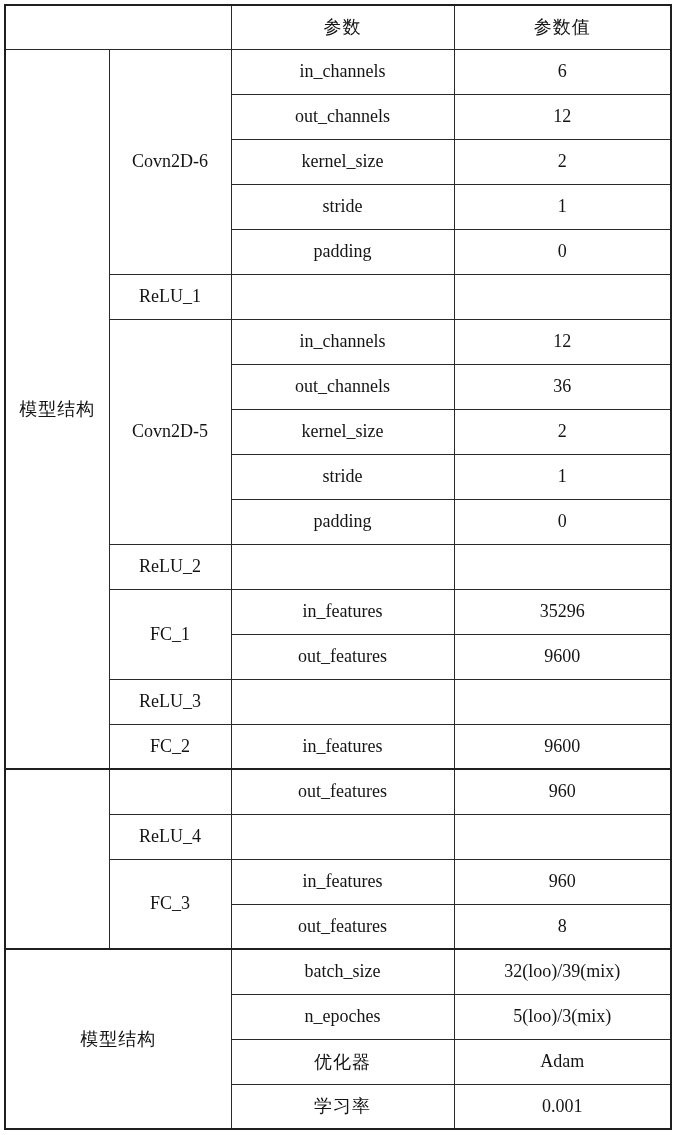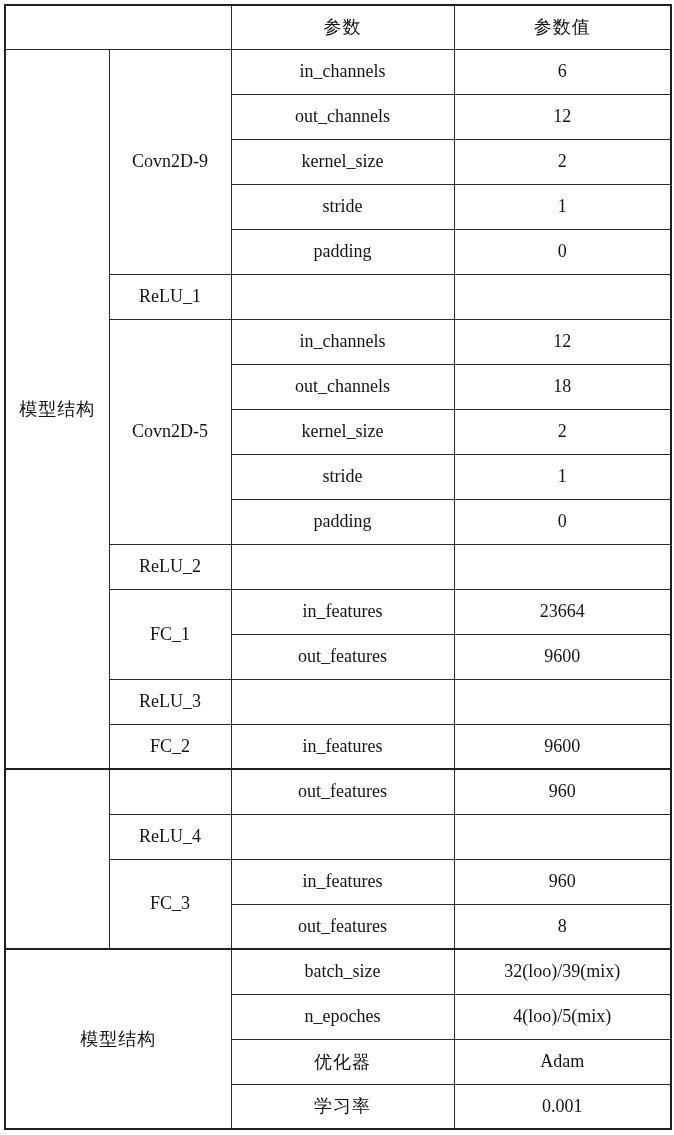--- a/index.html
+++ b/index.html
@@ -62,21 +62,21 @@
 
     <tbody>
         <tr class="header-row">
       <td colspan="2" class="diag"></td>
       <td class="cjk">参数</td>
       <td class="cjk">参数值</td>
     </tr>
 
     <tr class="row">
       <td rowspan="16" class="cjk">模型结构</td>
-      <td rowspan="5">Covn2D-9</td>
+      <td rowspan="5">Covn2D-6</td>
       <td>in_channels</td>
       <td>6</td>
     </tr>
     <tr class="row">
       <td>out_channels</td>
       <td>12</td>
     </tr>
     <tr class="row">
       <td>kernel_size</td>
       <td>2</td>
@@ -94,21 +94,21 @@
       <td class="diag"></td>
       <td class="diag"></td>
     </tr>
     <tr class="row">
       <td rowspan="5">Covn2D-5</td>
       <td>in_channels</td>
       <td>12</td>
     </tr>
     <tr class="row">
       <td>out_channels</td>
-      <td>18</td>
+      <td>36</td>
     </tr>
     <tr class="row">
       <td>kernel_size</td>
       <td>2</td>
     </tr>
     <tr class="row">
       <td>stride</td>
       <td>1</td>
     </tr>
     <tr class="row">
@@ -116,21 +116,21 @@
       <td>0</td>
     </tr>
     <tr class="row">
       <td>ReLU_2</td>
       <td class="diag"></td>
       <td class="diag"></td>
     </tr>
     <tr class="row">
       <td rowspan="2">FC_1</td>
       <td>in_features</td>
-      <td>23664</td>
+      <td>35296</td>
     </tr>
     <tr class="row">
       <td>out_features</td>
       <td>9600</td>
     </tr>
     <tr class="row">
       <td>ReLU_3</td>
       <td class="diag"></td>
       <td class="diag"></td>
     </tr>
@@ -161,21 +161,21 @@
       <td>8</td>
     </tr>
 
     <tr class="row section-break">
       <td colspan="2" rowspan="4" class="cjk">模型结构</td>
       <td>batch_size</td>
       <td>32(loo)/39(mix)</td>
     </tr>
     <tr class="row">
       <td>n_epoches</td>
-      <td>4(loo)/5(mix)</td>
+      <td>5(loo)/3(mix)</td>
     </tr>
     <tr class="row">
       <td class="cjk">优化器</td>
       <td>Adam</td>
     </tr>
     <tr class="row">
       <td class="cjk">学习率</td>
       <td>0.001</td>
     </tr>
   </tbody>

